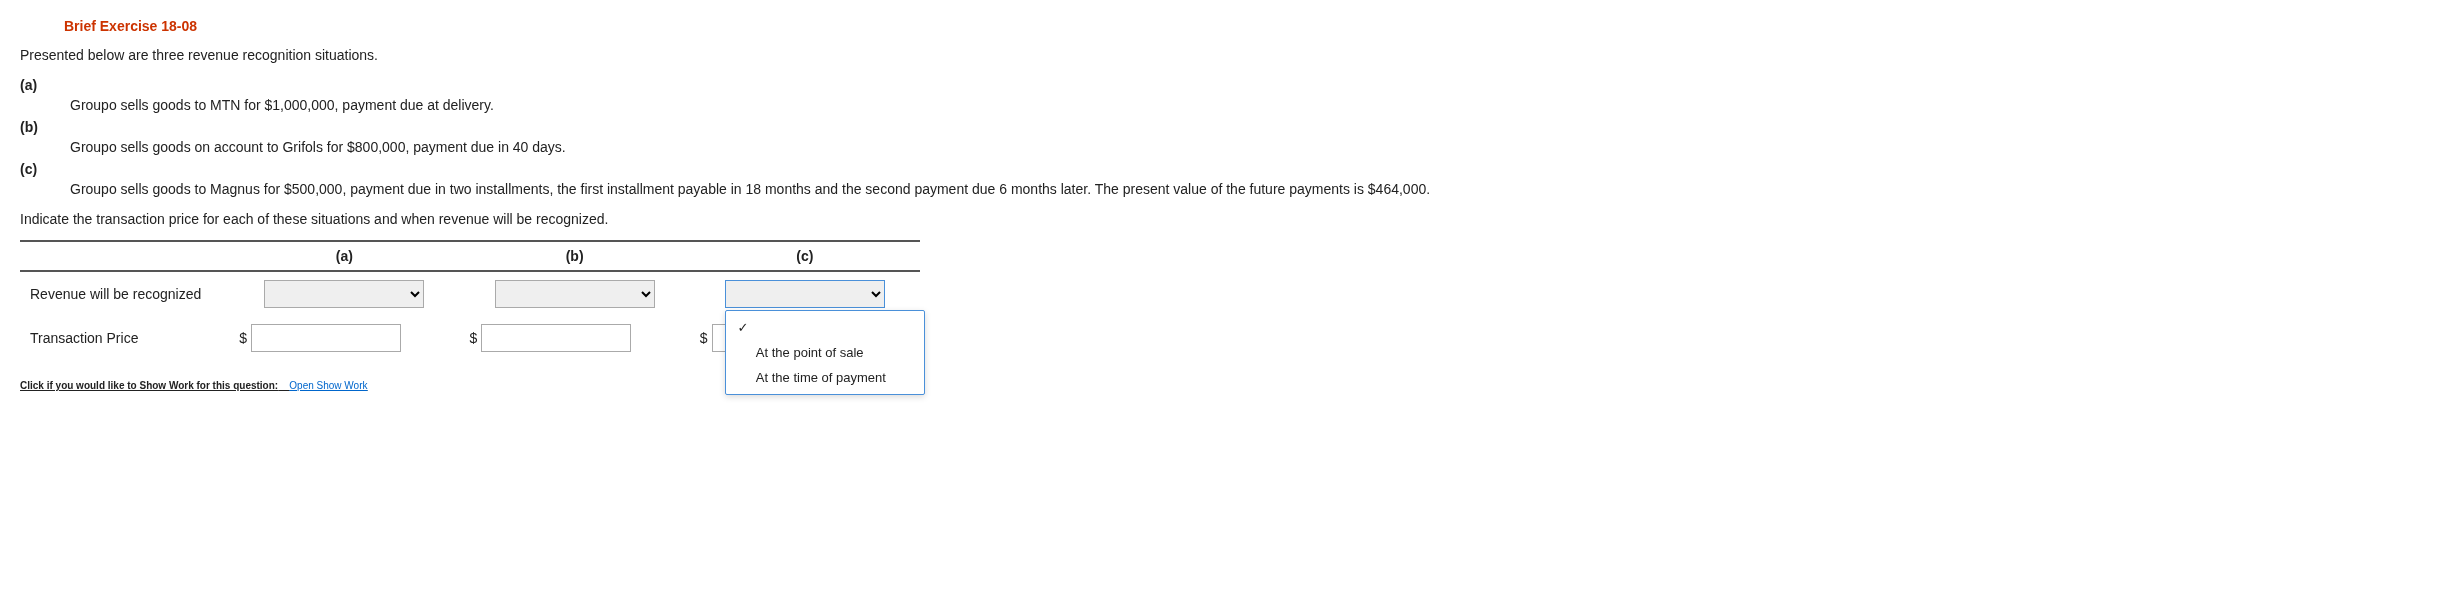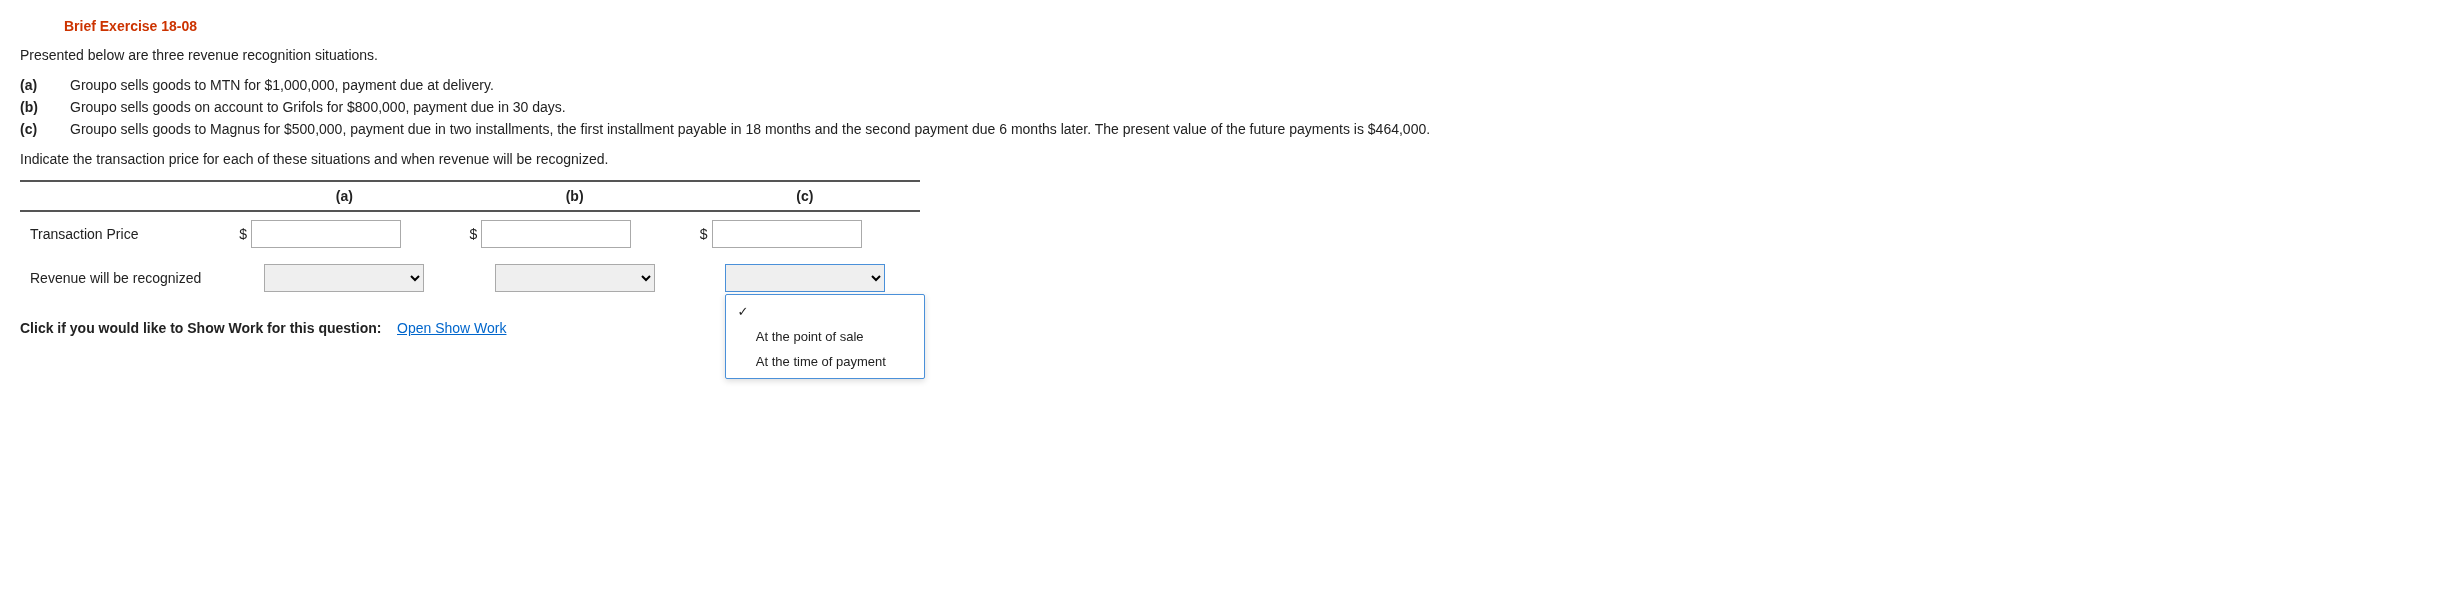--- a/index.html
+++ b/index.html
@@ -32,20 +32,21 @@
       margin-bottom: 6px;
       font-size: 14px;
     }
     .sit-label {
       font-weight: bold;
       width: 50px;
       flex-shrink: 0;
     }
     .sit-text {
       flex: 1;
+      margin-top: 20px;
     }
     .indicate-text {
       margin-bottom: 13px;
       font-size: 14px;
     }
     
     .answer-table {
       border-collapse: collapse;
       width: 900px;
       margin-bottom: 20px;
@@ -120,22 +121,23 @@
       padding: 5px 10px;
       font-size: 13px;
       cursor: pointer;
       gap: 6px;
     }
     .check-mark {
       width: 14px;
       font-size: 13px;
     }
     .show-work-row {
-      font-size: 14px;
+      font-size: 10px;
       margin-top: 16px;
+      text-decoration: underline;
     }
     .show-work-row strong {
       font-weight: bold;
     }
     .show-work-link {
       color: #0066cc;
       text-decoration: underline;
       cursor: pointer;
     }
   </style>
@@ -145,21 +147,21 @@
 <div class="title">Brief Exercise 18-08</div>
 <div class="intro">Presented below are three revenue recognition situations.</div>
 
 <div class="situations">
   <div class="situation-row">
     <span class="sit-label">(a)</span>
     <span class="sit-text">Groupo sells goods to MTN for $1,000,000, payment due at delivery.</span>
   </div>
   <div class="situation-row">
     <span class="sit-label">(b)</span>
-    <span class="sit-text">Groupo sells goods on account to Grifols for $800,000, payment due in 30 days.</span>
+    <span class="sit-text">Groupo sells goods on account to Grifols for $800,000, payment due in 40 days.</span>
   </div>
   <div class="situation-row">
     <span class="sit-label">(c)</span>
     <span class="sit-text">Groupo sells goods to Magnus for $500,000, payment due in two installments, the first installment payable in 18 months and the second payment due 6 months later. The present value of the future payments is $464,000.</span>
   </div>
 </div>
 
 <div class="indicate-text">Indicate the transaction price for each of these situations and when revenue will be recognized.</div>
 
 <table class="answer-table">
@@ -171,41 +173,20 @@
   </colgroup>
   <thead>
     <tr>
       <th class="label-col"></th>
       <th>(a)</th>
       <th>(b)</th>
       <th>(c)</th>
     </tr>
   </thead>
   <tbody>
-    <tr>
-      <td class="label-cell">Transaction Price</td>
-      <td class="input-cell">
-        <div class="dollar-wrap">
-          <span>$</span>
-          <input type="text" value="" style="">
-        </div>
-      </td>
-      <td class="input-cell">
-        <div class="dollar-wrap">
-          <span>$</span>
-          <input type="text" value="" style="">
-        </div>
-      </td>
-      <td class="input-cell">
-        <div class="dollar-wrap">
-          <span>$</span>
-          <input type="text" value="" style="">
-        </div>
-      </td>
-    </tr>
     <tr>
       <td class="label-cell">Revenue will be recognized</td>
       <td class="input-cell">
         <div class="select-wrap">
           <select>
             <option value=""></option>
             <option value="at_point_of_sale">At the point of sale</option>
             <option value="at_time_of_payment">At the time of payment</option>
           </select>
         </div>
@@ -238,20 +219,41 @@
               <span>At the point of sale</span>
             </div>
             <div class="dropdown-item">
               <span class="check-mark"></span>
               <span>At the time of payment</span>
             </div>
           </div>
         </div>
       </td>
     </tr>
+    <tr>
+      <td class="label-cell">Transaction Price</td>
+      <td class="input-cell">
+        <div class="dollar-wrap">
+          <span>$</span>
+          <input type="text" value="" style="">
+        </div>
+      </td>
+      <td class="input-cell">
+        <div class="dollar-wrap">
+          <span>$</span>
+          <input type="text" value="" style="">
+        </div>
+      </td>
+      <td class="input-cell">
+        <div class="dollar-wrap">
+          <span>$</span>
+          <input type="text" value="" style="">
+        </div>
+      </td>
+    </tr>
   </tbody>
 </table>
 
 <div class="show-work-row">
   <strong>Click if you would like to Show Work for this question:</strong>
   &nbsp;&nbsp;
   <a class="show-work-link">Open Show Work</a>
 </div>
 
 </body></html>

